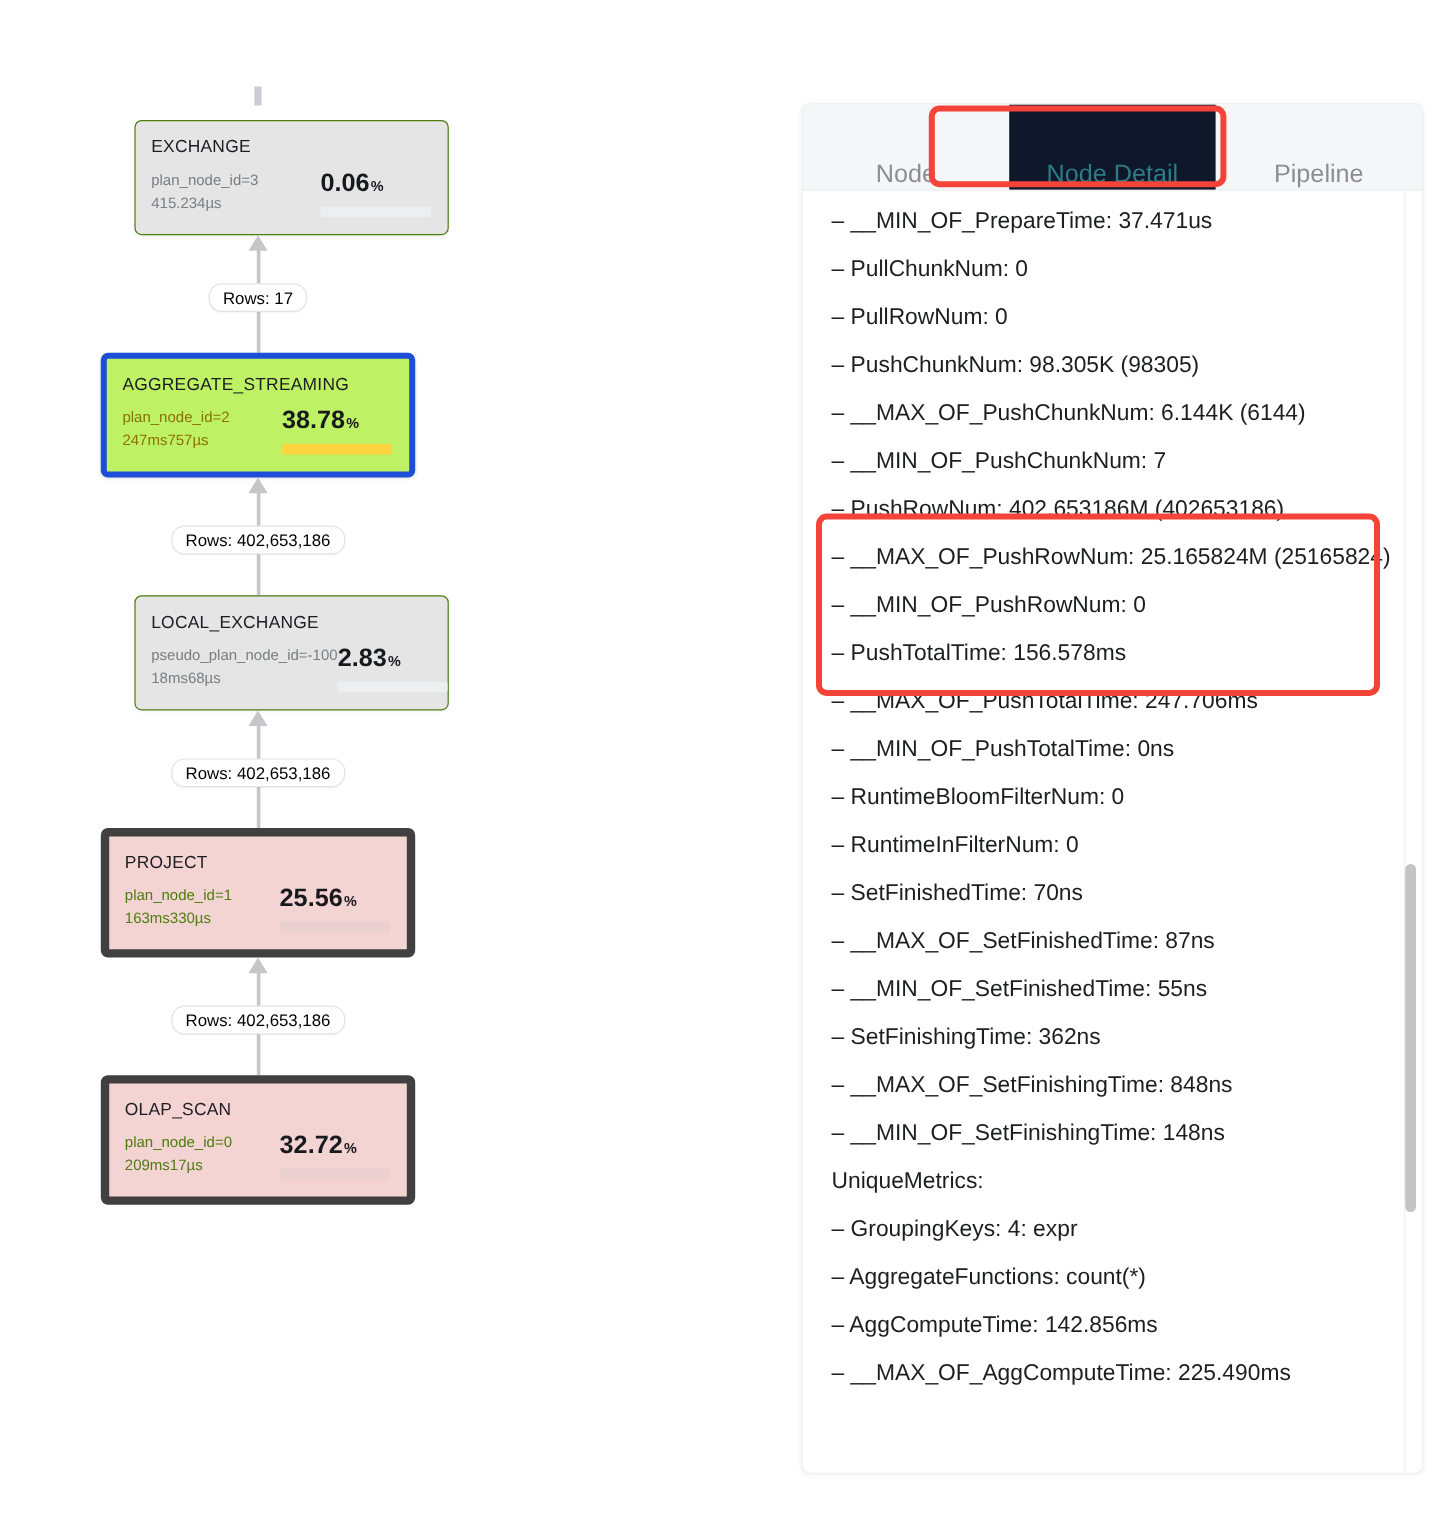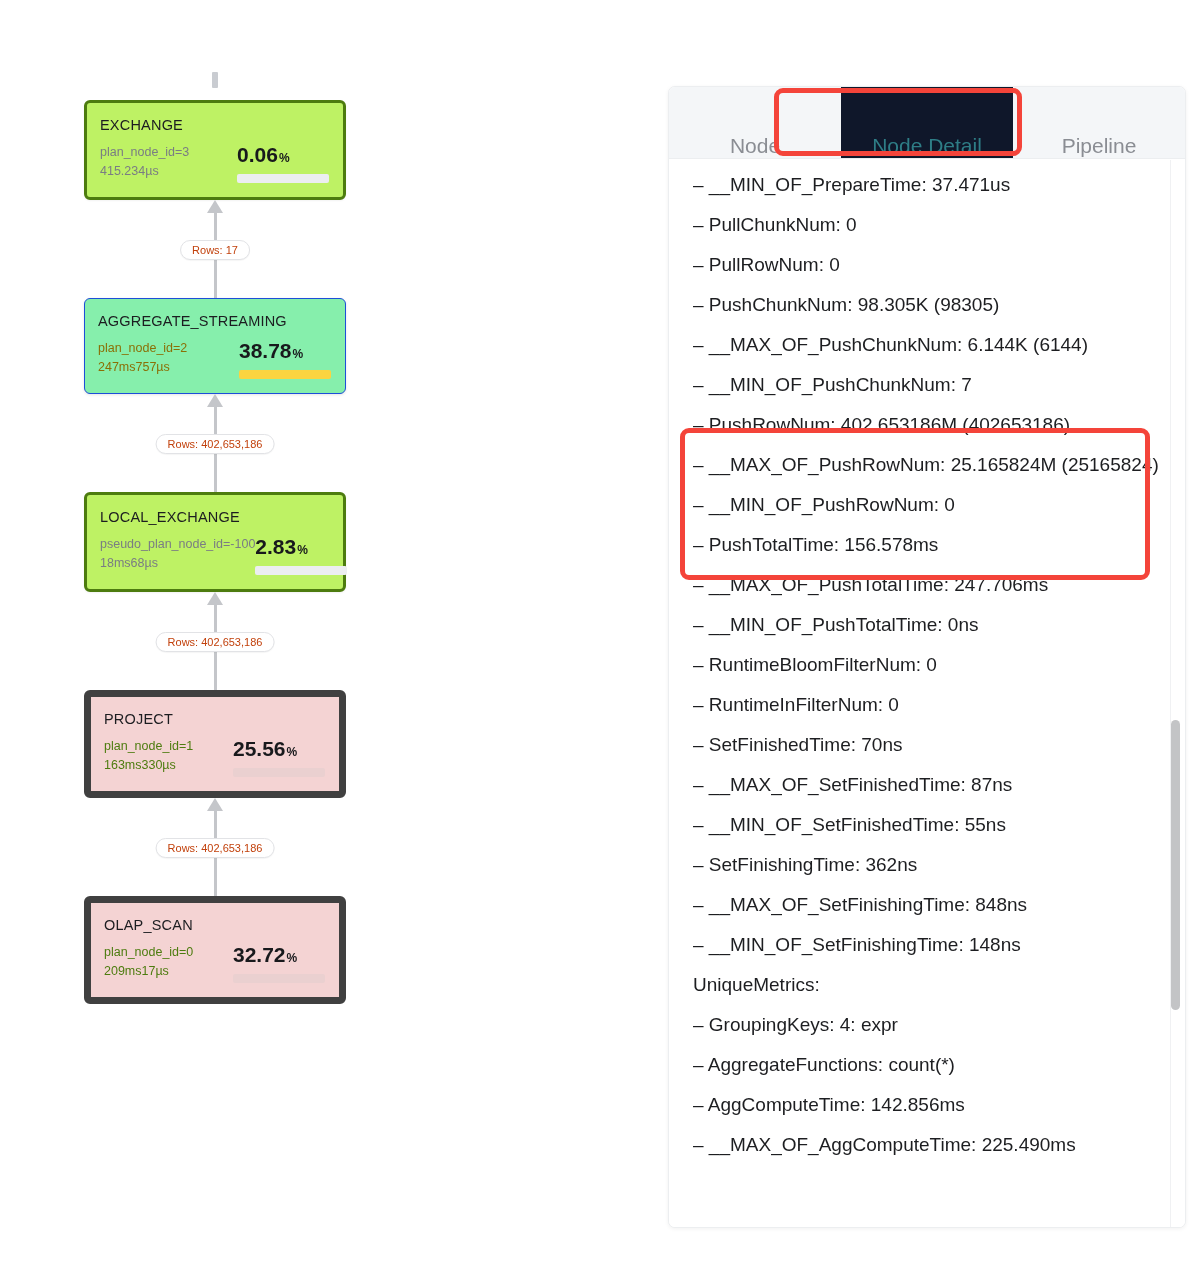--- a/index.html
+++ b/index.html
@@ -35,22 +35,22 @@
 
   .node-card {
     position: relative;
     width: 262px;
     border-radius: 6px;
     padding: 14px 14px 14px 13px;
     background: #ffffff;
     border: 1px solid #e6e7ea;
     box-shadow: 0 1px 2px rgba(0,0,0,0.05);
   }
-  .node-card.plain   { background:#bef264;  border:3px solid #4d7c0f; }
-  .node-card.amber   { background:#86efac;  border:1px solid #1d4ed8; box-shadow:0 1px 3px rgba(0,0,0,0.10); }
+  .node-card.plain   { background:#e5e5e5;  border:1px solid #4d7c0f;margin-left:28px; }
+  .node-card.amber   { background:#bef264;  border:5px solid #1d4ed8; box-shadow:0 1px 3px rgba(0,0,0,0.10); }
   .node-card.rose    { background:#f4d3d3;  border:7px solid #404040; box-shadow:none; }
 
   .node-title {
     font-size: 14.5px;
     color: #1c1d20;
     letter-spacing: 0.2px;
     margin-bottom: 10px;
     white-space: nowrap;
   }
   .node-body {
@@ -104,22 +104,22 @@
   }
   .rows-pill {
     position: absolute;
     top: 40px;
     left: 50%;
     transform: translateX(-50%);
     background: #ffffff;
     border: 1px solid #e2e3e6;
     border-radius: 11px;
     padding: 3px 11px;
-    font-size: 11px;
-    color: #c2410c;
+    font-size: 14px;
+    color: #000000;
     white-space: nowrap;
     box-shadow: 0 1px 1px rgba(0,0,0,0.04);
   }
 
   
   #detail-panel {
     position: absolute;
     left: 668px; top: 86px;
     width: 518px; height: 1142px;
     background: #ffffff;

